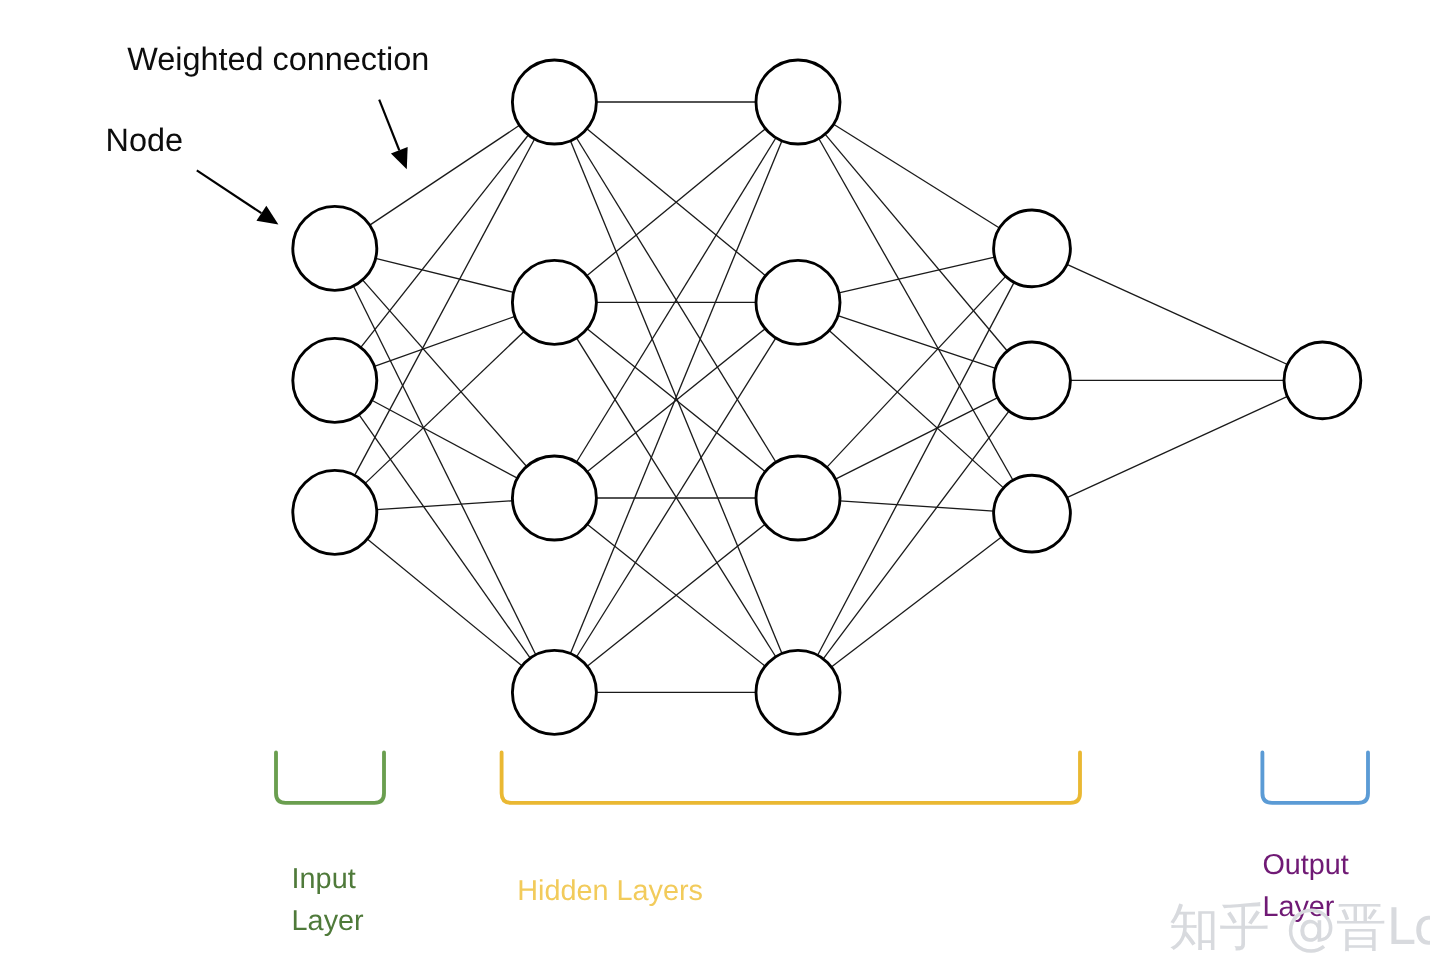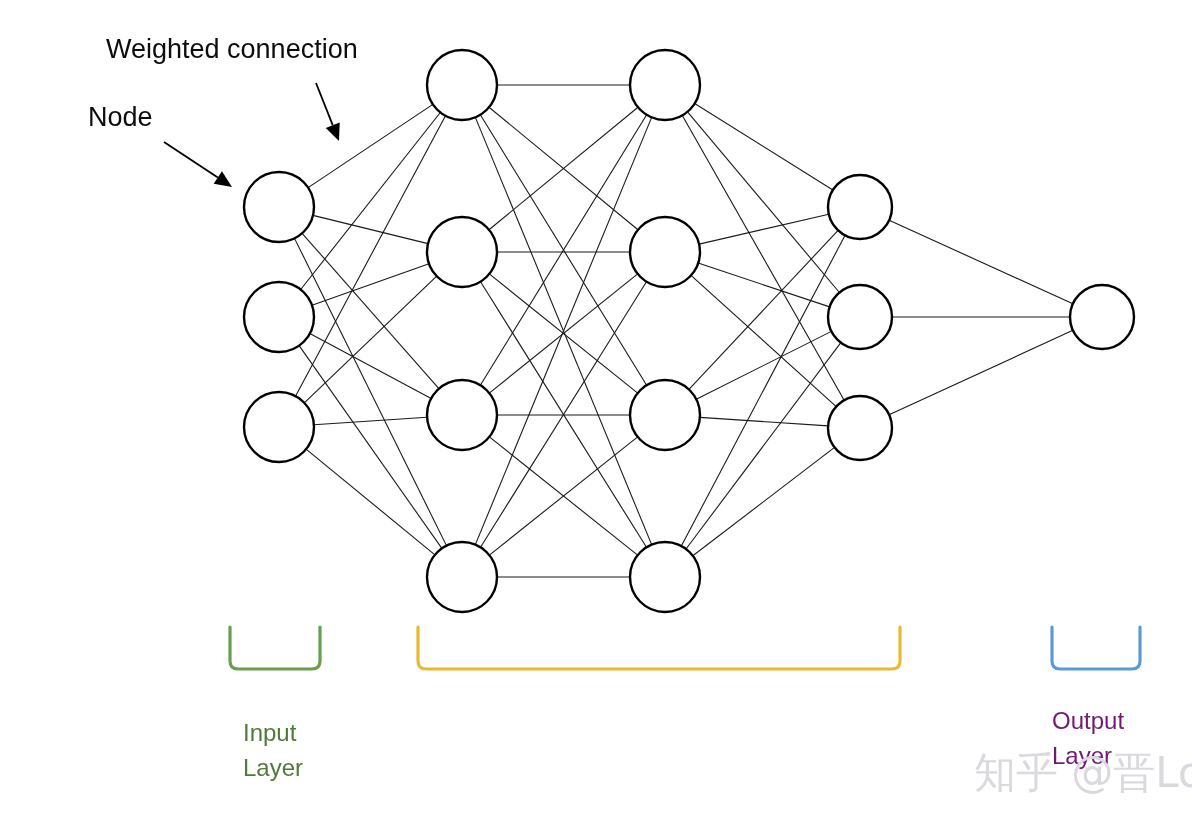--- a/index.html
+++ b/index.html
@@ -169,19 +169,20 @@
     <g id="brackets-group">
         <path d="M 218 627 L 218 661 Q 218 669 226 669 L 300 669 Q 308 669 308 661 L 308 627" class="bracket" stroke="#6a9e4f"></path>
         <path d="M 406 627 L 406 661 Q 406 669 414 669 L 880 669 Q 888 669 888 661 L 888 627" class="bracket" stroke="#eab832"></path>
         <path d="M 1040 627 L 1040 661 Q 1040 669 1048 669 L 1120 669 Q 1128 669 1128 661 L 1128 627" class="bracket" stroke="#5b9bd5"></path>
       </g>
   </svg>
 
   <div class="layer-label" id="label-input" style="color: rgb(79, 122, 58);">Input
 Layer</div>
 
+  <div class="layer-label" id="label-hidden" style="color: rgb(242, 203, 91);">Hidden Layers</div>
 
   <div class="layer-label" id="label-output" style="color: #701a75;">Output
 Layer</div>
 
   <div id="watermark" style="color: rgb(216, 218, 222);">知乎 @晋Loi</div>
 
 </div>
 
 </body></html>

